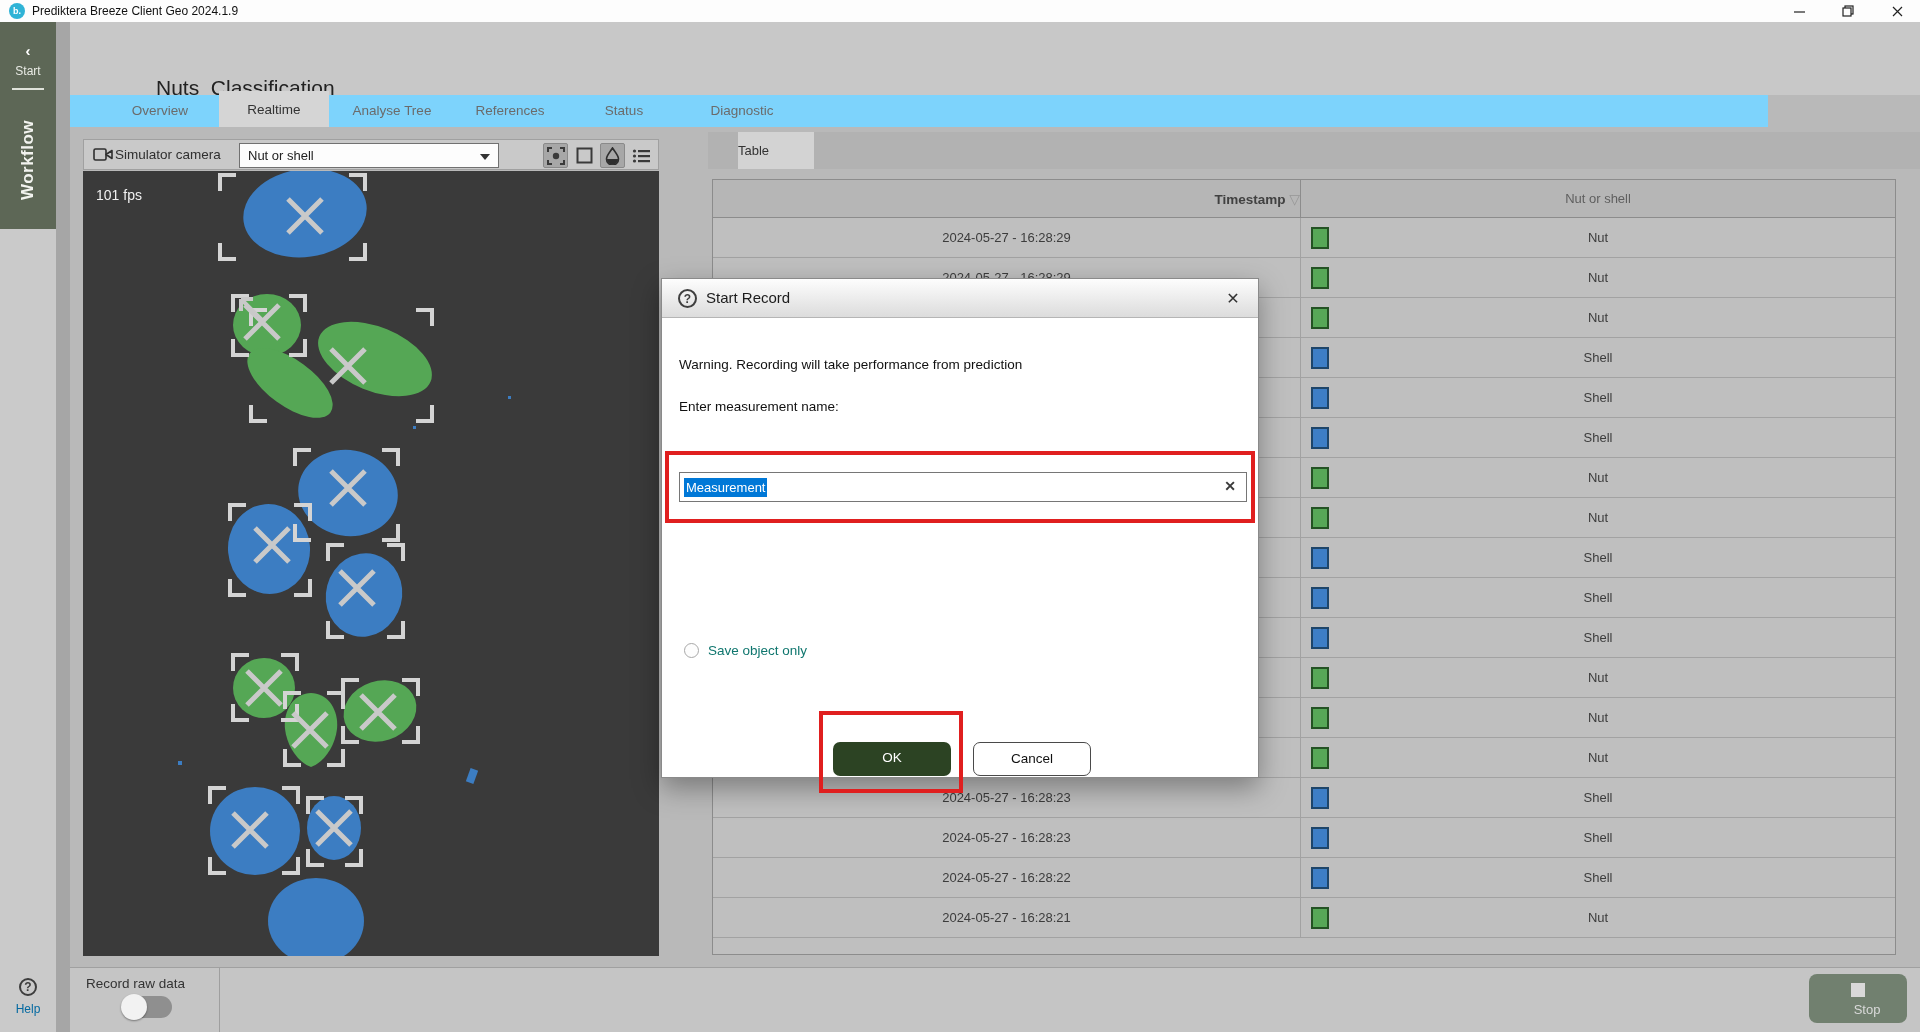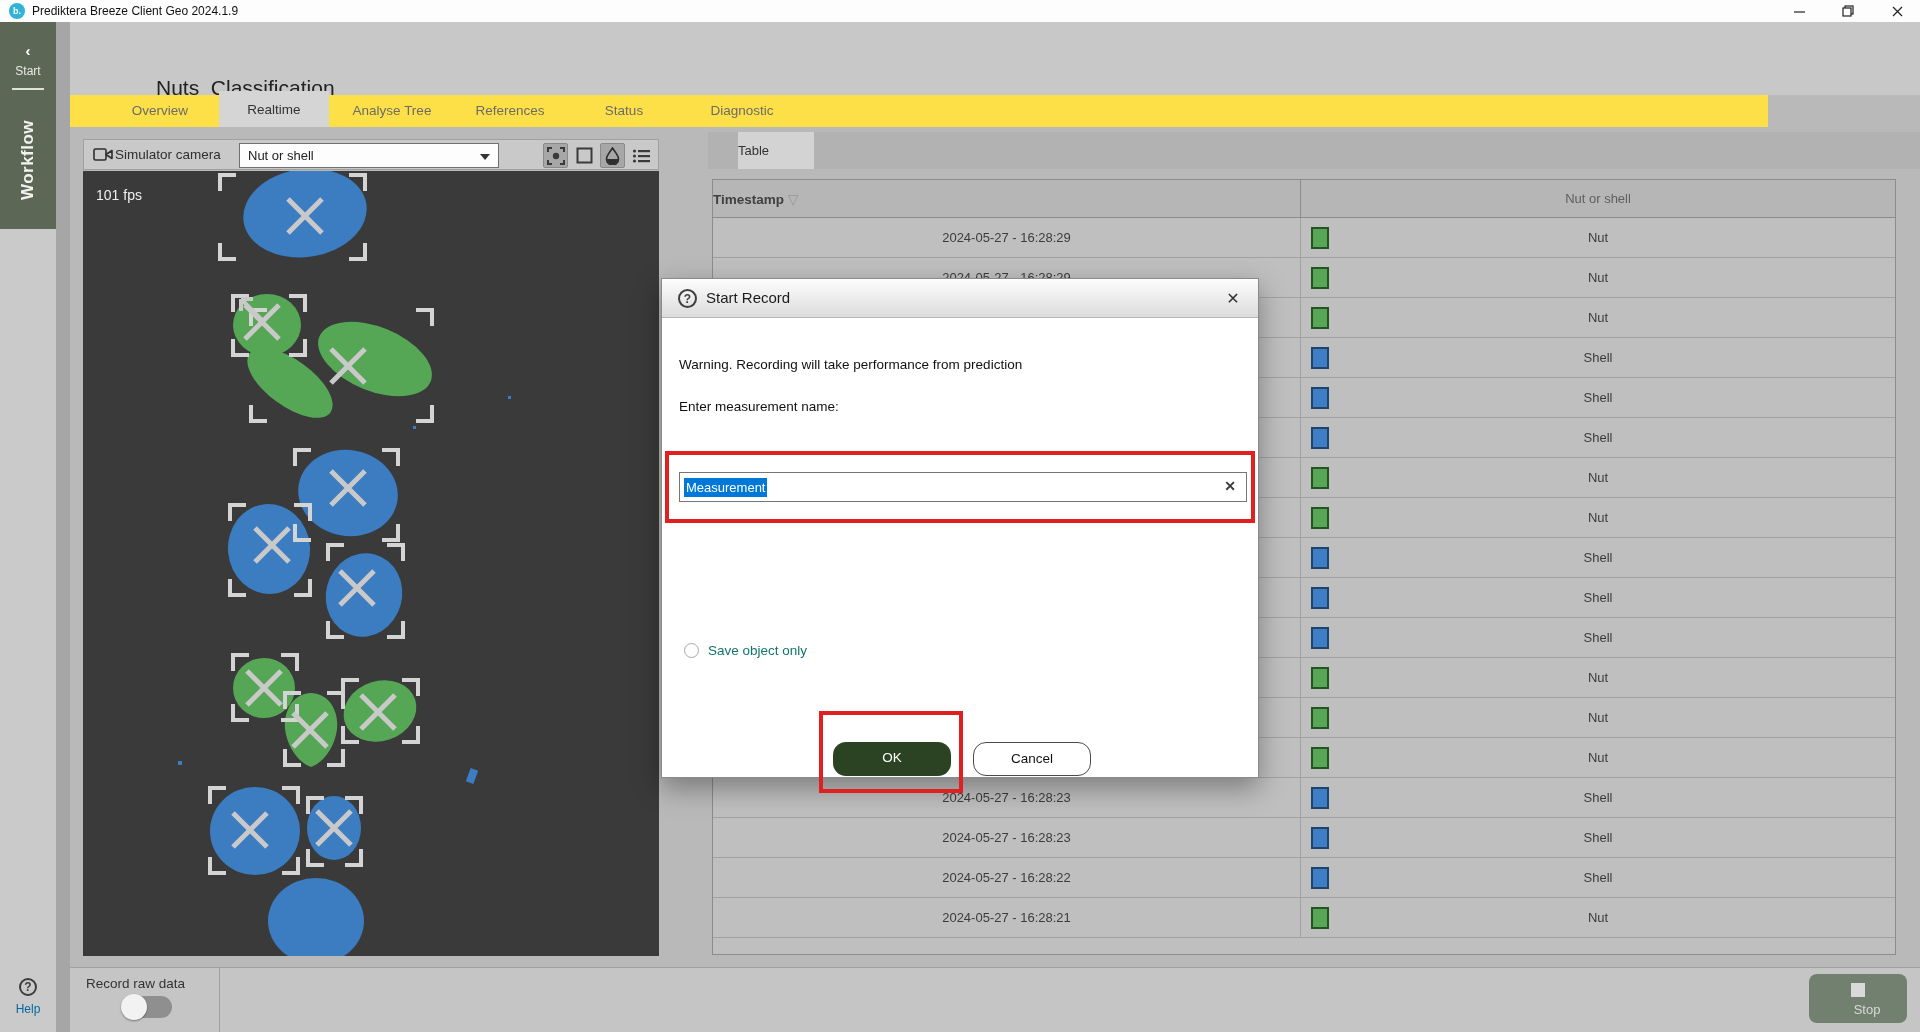--- a/index.html
+++ b/index.html
@@ -25,21 +25,21 @@
   #help-sec { left:0; top:948px; width:56px; height:62px; text-align:center; }
   #help-icon { left:19px; top:8px; width:18px; height:18px; border:2px solid #3d3d3d; border-radius:50%; font-size:12px; font-weight:bold; color:#3d3d3d; line-height:15px; text-align:center; }
   #help-label { left:0; top:32px; width:56px; font-size:12px; color:#0369a1; text-align:center; }
 
   #rail-strip { left:56px; top:22px; width:14px; height:1010px; background:#a6a6a6; z-index:4; }
   #pane-expander { left:56px; top:505px; width:14px; height:18px; color:#474747; font-size:13px; text-align:center; line-height:18px; }
 
   
   #header-band { left:70px; top:22px; width:1850px; height:73px; background:#c8c8c8; }
   #page-title { left:86px; top:54px; font-size:21px; color:#222; }
-  #tab-row { left:70px; top:95px; width:1698px; height:32px; background:#fde047; }
+  #tab-row { left:70px; top:95px; width:1698px; height:32px; background:#7dd3fc; }
   .main-tab { position:absolute; top:0; height:32px; width:110px; text-align:center; font-size:13.5px; color:#6b6b6b; line-height:32px; }
   .main-tab.active { top:-4px; height:36px; background:#d5d5d5; color:#333; line-height:38px; }
 
   
   #cam-toolbar { left:83px; top:139px; width:576px; height:31px; background:#c9c9c9; border:1px solid #a0a0a0; }
   #cam-icon { left:9px; top:7px; }
   #cam-label { left:31px; top:7px; font-size:13.5px; color:#2f2f2f; }
   #cam-select { left:155px; top:3px; width:260px; height:25px; background:#fdfdfd; border:1px solid #717171; font-size:13px; color:#222; line-height:23px; padding-left:8px; }
   #cam-caret { right:8px; top:10px; width:0; height:0; border-left:5px solid transparent; border-right:5px solid transparent; border-top:6px solid #333; position:absolute; }
   .tool-btn { position:absolute; top:3px; width:25px; height:25px; display:flex; align-items:center; justify-content:center; border-radius:2px; }
@@ -47,21 +47,21 @@
   #tb-focus { left:459px; } #tb-square { left:488px; } #tb-drop { left:516px; } #tb-list { left:544px; }
 
   #camera-view { left:83px; top:171px; width:576px; height:785px; background:#3a3a3a; overflow:hidden; }
   #fps { left:13px; top:16px; font-size:14px; color:#f0f0f0; z-index:2; }
 
   
   #subtab-band { left:708px; top:132px; width:1212px; height:37px; background:#b2b2b2; }
   #table-tab { left:30px; top:0; width:76px; height:37px; background:#d3d3d3; font-size:13px; color:#333; text-align:left; line-height:37px; }
   #data-table { left:712px; top:179px; width:1184px; height:776px; border:1px solid #8c8c8c; background:#bfbfbf; overflow:hidden; }
   #tbl-header { left:0; top:0; width:1182px; height:38px; background:#b6b6b6; border-bottom:1px solid #8c8c8c; }
-  #col-ts-h { left:0; top:0; width:588px; height:38px; border-right:1px solid #8c8c8c; text-align:left; line-height:38px; font-size:13.5px; font-weight:bold; color:#414141; }
+  #col-ts-h { left:0; top:0; width:588px; height:38px; border-right:1px solid #8c8c8c; text-align:right; line-height:38px; font-size:13.5px; font-weight:bold; color:#414141; }
   #col-cls-h { left:588px; top:0; width:594px; height:38px; text-align:center; line-height:38px; font-size:13px; color:#5f5f5f; }
   #sort-glyph { color:#979797; font-weight:normal; font-size:14px; }
   .trow { position:absolute; left:0; width:1182px; height:40px; border-bottom:1px solid #a2a2a2; }
   .tcell-ts { position:absolute; left:0; top:0; width:588px; height:40px; border-right:1px solid #a2a2a2; text-align:center; line-height:40px; font-size:13px; color:#3c3c3c; }
   .tcell-cls { position:absolute; left:588px; top:0; width:594px; height:40px; }
   .swatch { position:absolute; left:10px; top:9px; width:18px; height:22px; }
   .cls-label { position:absolute; left:0; top:0; width:594px; text-align:center; line-height:40px; font-size:13px; color:#3c3c3c; }
 
   
   #bottom-bar { left:70px; top:967px; width:1850px; height:65px; background:#c5c5c5; border-top:1px solid #a0a0a0; }
@@ -83,21 +83,21 @@
   #dlg-prompt { left:17px; top:120px; font-size:13.5px; color:#111; }
   .red-box { position:absolute; border:4px solid #e01f1f; z-index:25; }
   #redbox-input { left:3px; top:172px; width:590px; height:72px; }
   #redbox-ok { left:157px; top:432px; width:144px; height:82px; }
   #dlg-input { left:17px; top:193px; width:568px; height:30px; background:#fff; border:1px solid #767676; }
   #input-selection { position:absolute; left:4px; top:5px; background:#0078d7; color:#fff; font-size:13px; padding:2px 2px; }
   #input-clear { position:absolute; right:10px; top:5px; font-size:14px; font-weight:bold; color:#3a3a3a; }
   #dlg-radio-row { left:22px; top:364px; height:16px; }
   #radio-circle { left:0; top:0; width:15px; height:15px; border:1px solid #a8a8a8; border-radius:50%; background:#fdfdfd; }
   #radio-label { left:24px; top:0px; font-size:13.5px; color:#0f766e; white-space:nowrap; }
-  .dlg-btn { position:absolute; top:463px; width:118px; height:34px; border-radius:13px; text-align:center; line-height:32px; font-size:13.5px; }
+  .dlg-btn { position:absolute; top:463px; width:118px; height:34px; border-radius:7px; text-align:center; line-height:32px; font-size:13.5px; }
   #btn-ok { left:171px; background:#2c4323; color:#fff; }
   #btn-cancel { left:311px; background:#fff; border:1px solid #4a4a4a; color:#111; }
 </style>
 </head>
 <body>
 
 <div id="titlebar" class="abs">
   <div id="logo" class="abs">b.</div>
   <div id="win-title" class="abs">Prediktera Breeze Client Geo 2024.1.9</div>
   <div id="btn-min" class="abs winbtn">

